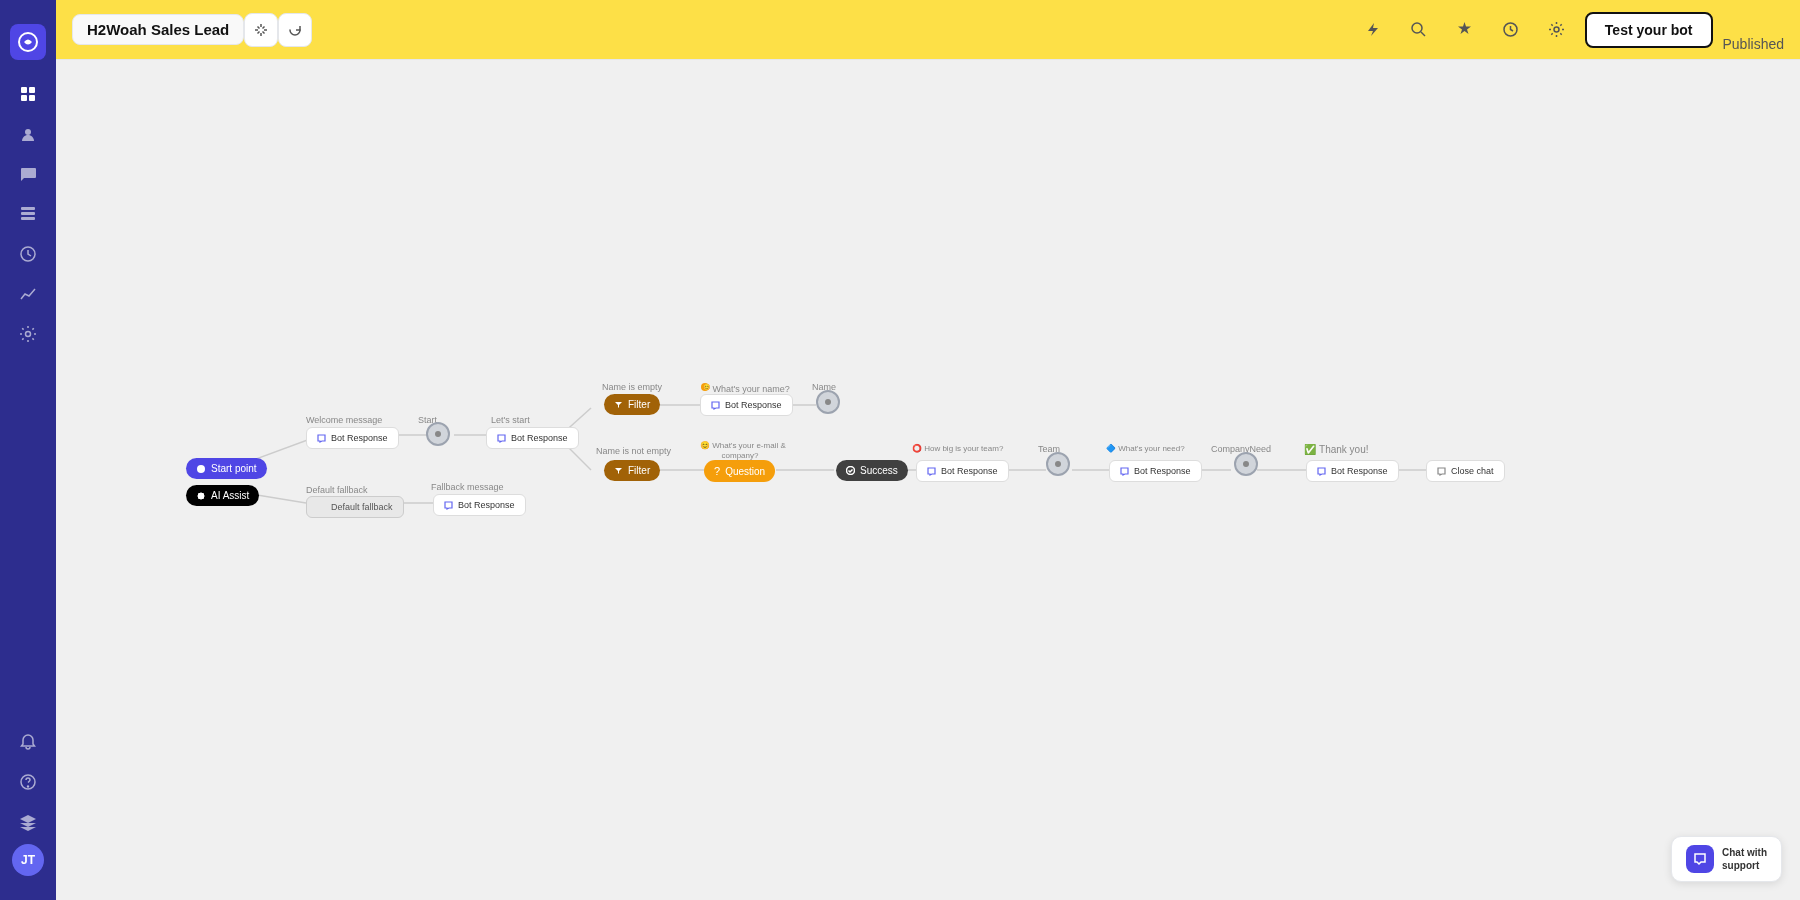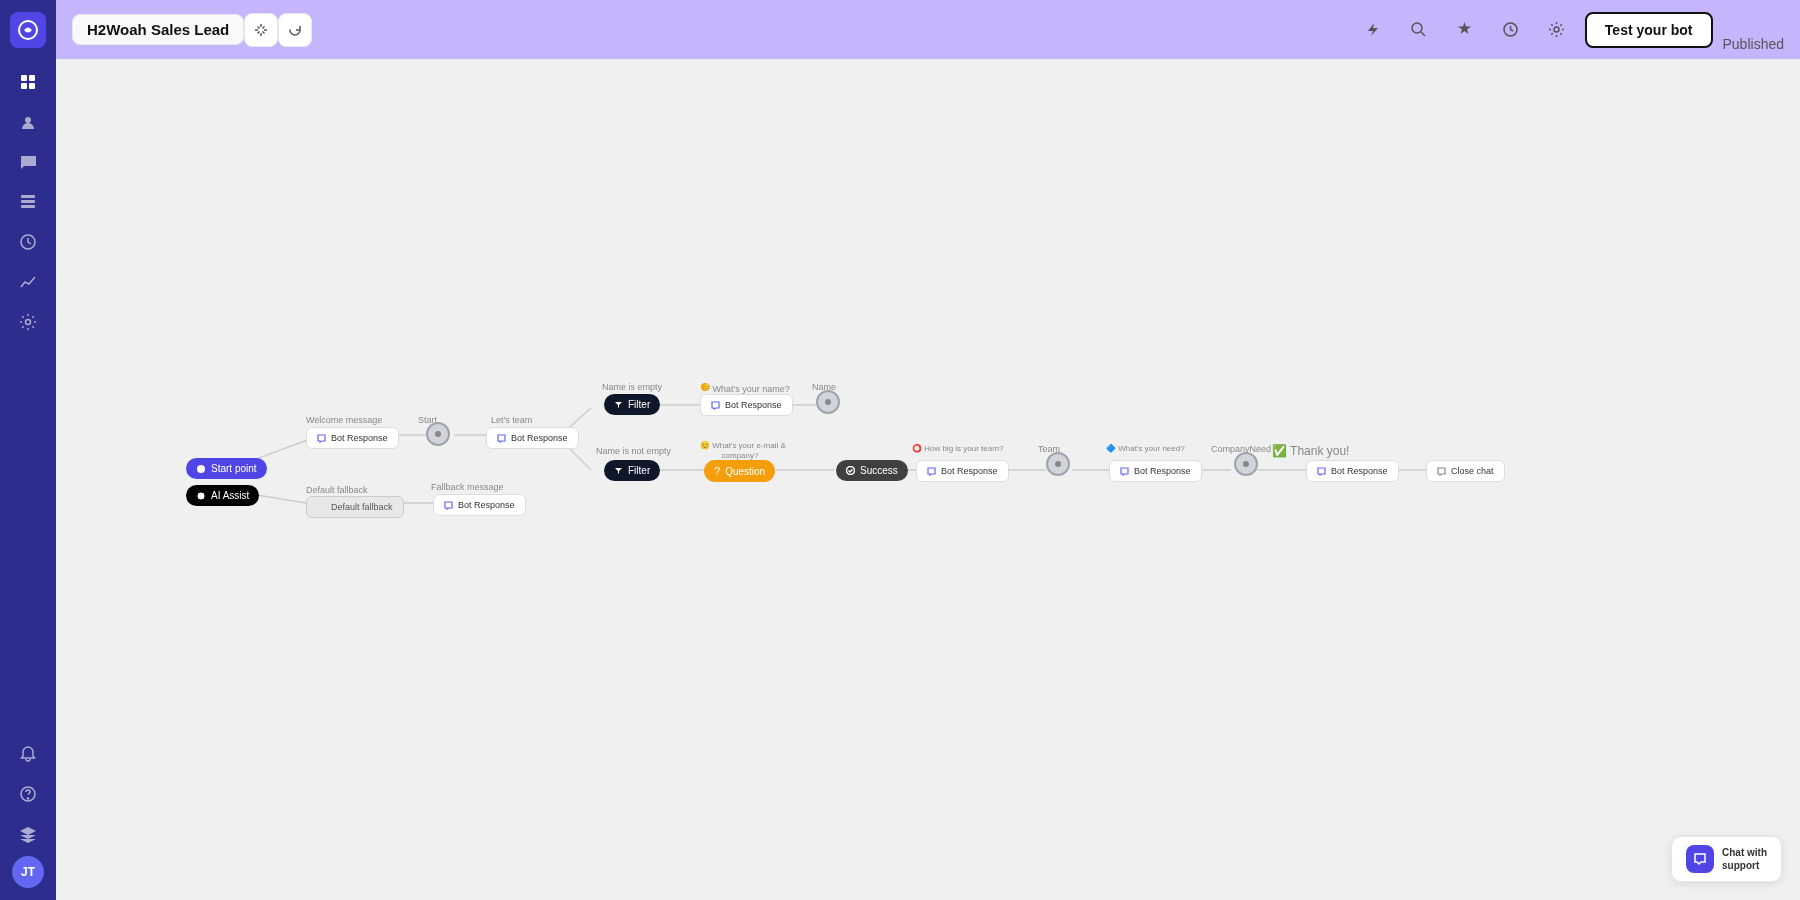--- a/index.html
+++ b/index.html
@@ -5,21 +5,21 @@
     * { box-sizing: border-box; margin: 0; padding: 0; }
     body { font-family: -apple-system, BlinkMacSystemFont, 'Segoe UI', sans-serif; background: #f0f0f0; display: flex; height: 900px; overflow: hidden; }
 
     
     .sidebar {
       width: 56px;
       background: #2d2d8e;
       display: flex;
       flex-direction: column;
       align-items: center;
-      padding: 12px 0;
+      padding: 24px 0;
       gap: 4px;
       flex-shrink: 0;
     }
     .sidebar-logo {
       width: 36px; height: 36px;
       background: #4f46e5;
       border-radius: 8px;
       display: flex; align-items: center; justify-content: center;
       margin-bottom: 12px;
       color: white;
@@ -54,21 +54,21 @@
     .main {
       flex: 1;
       display: flex;
       flex-direction: column;
       background: #f0f0f0;
     }
 
     
     .header {
       height: 60px;
-      background: #c4b5fd;
+      background: #fde047;
       display: flex;
       align-items: center;
       padding: 0 16px;
       border-bottom: 1px solid #e5e7eb;
       flex-shrink: 0;
     }
     .header-title {
       font-size: 15px;
       font-weight: 600;
       color: #111;
@@ -177,21 +177,21 @@
       font-size: 9px;
     }
     .node-connector {
       width: 24px; height: 24px;
       border-radius: 50%;
       background: #d1d5db;
       border: 2px solid #9ca3af;
       display: flex; align-items: center; justify-content: center;
     }
     .node-filter {
-      background: #0f172a;
+      background: #a16207;
       color: white;
       border-radius: 20px;
       justify-content: center;
     }
     .node-question {
       background: #f59e0b;
       color: white;
       border-radius: 20px;
     }
     .node-success {
@@ -483,21 +483,21 @@
       </div>
 
       <div class="node-label-above" style="left:362px; top:355px;">Start</div>
 
       <div class="node-connector" style="position:absolute; left:370px; top:362px;">
         <svg width="10" height="10" viewBox="0 0 10 10" fill="#888">
             <circle cx="5" cy="5" r="3"></circle>
           </svg>
       </div>
 
-      <div class="node-label-above" style="left:435px; top:355px;">Let's team</div>
+      <div class="node-label-above" style="left:435px; top:355px;">Let's start</div>
 
       <div class="node node-bot-response" style="left:430px; top:367px;">
         <svg width="9" height="9" viewBox="0 0 9 9" fill="none" stroke="#6366f1" stroke-width="1.2">
             <path d="M1 1h7v6H5L3 8V7H1V1z"></path>
           </svg>
         <span>Bot Response</span>
       </div>
 
       <div class="node-label-above" style="left:546px; top:322px;">Name is empty</div>
 
@@ -584,21 +584,21 @@
       </div>
 
       <div class="node-label-above" style="left:1155px; top:384px;">CompanyNeed</div>
 
       <div class="node-connector" style="position:absolute; left:1178px; top:392px;">
         <svg width="10" height="10" viewBox="0 0 10 10" fill="#888">
             <circle cx="5" cy="5" r="3"></circle>
           </svg>
       </div>
 
-      <div class="node-label-above" style="left:1216px; top:384px; font-size:12px;">✅ Thank you!</div>
+      <div class="node-label-above" style="left:1248px; top:384px; font-size:10px;">✅ Thank you!</div>
 
       <div class="node node-bot-response" style="left:1250px; top:400px;">
         <svg width="9" height="9" viewBox="0 0 9 9" fill="none" stroke="#6366f1" stroke-width="1.2">
             <path d="M1 1h7v6H5L3 8V7H1V1z"></path>
           </svg>
         <span>Bot Response</span>
       </div>
 
       <div class="node node-close-chat" style="left:1370px; top:400px;">
         <svg width="9" height="9" viewBox="0 0 9 9" fill="none" stroke="#888" stroke-width="1.2">

